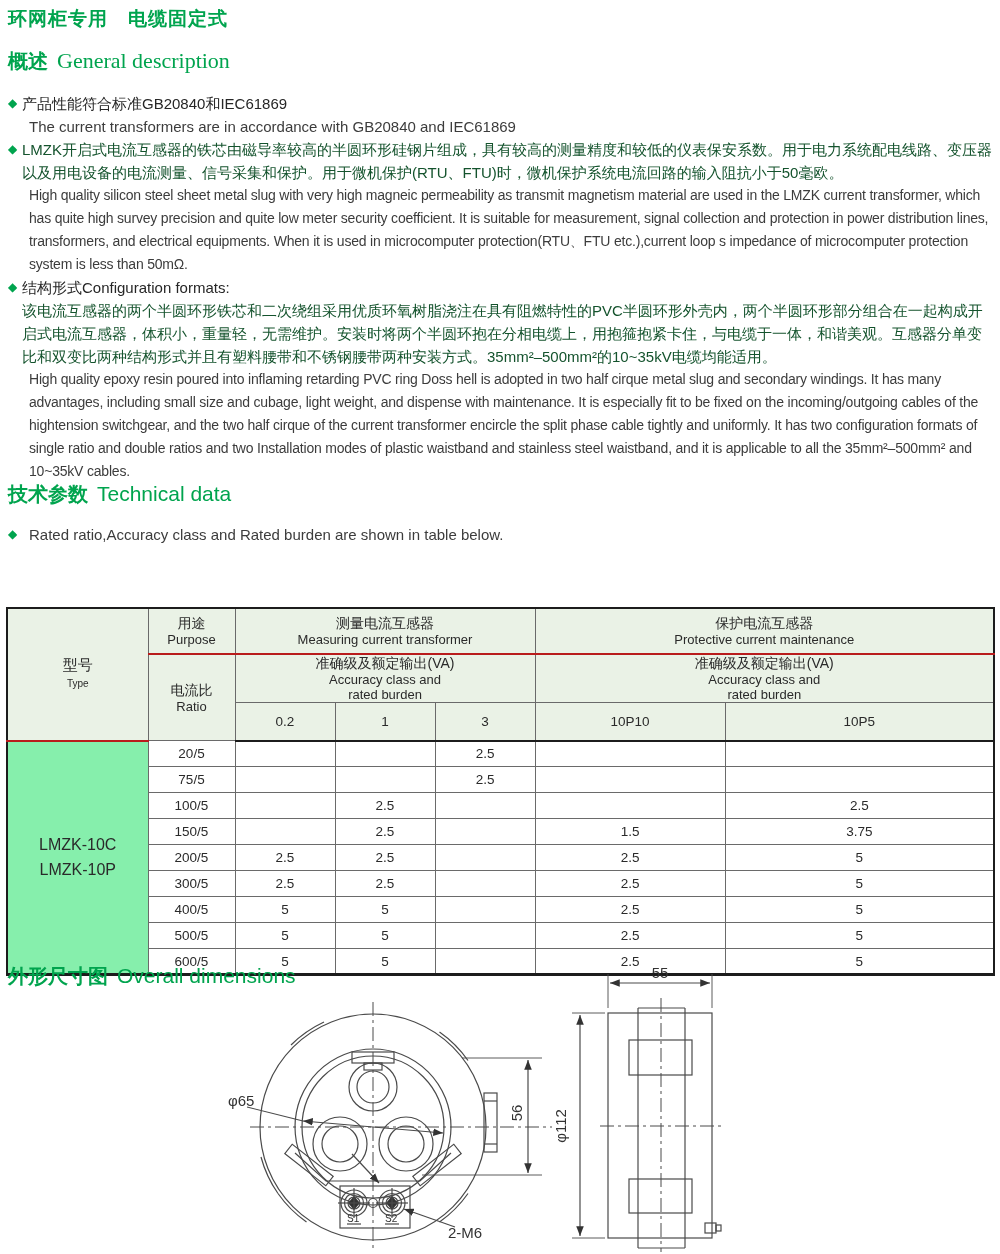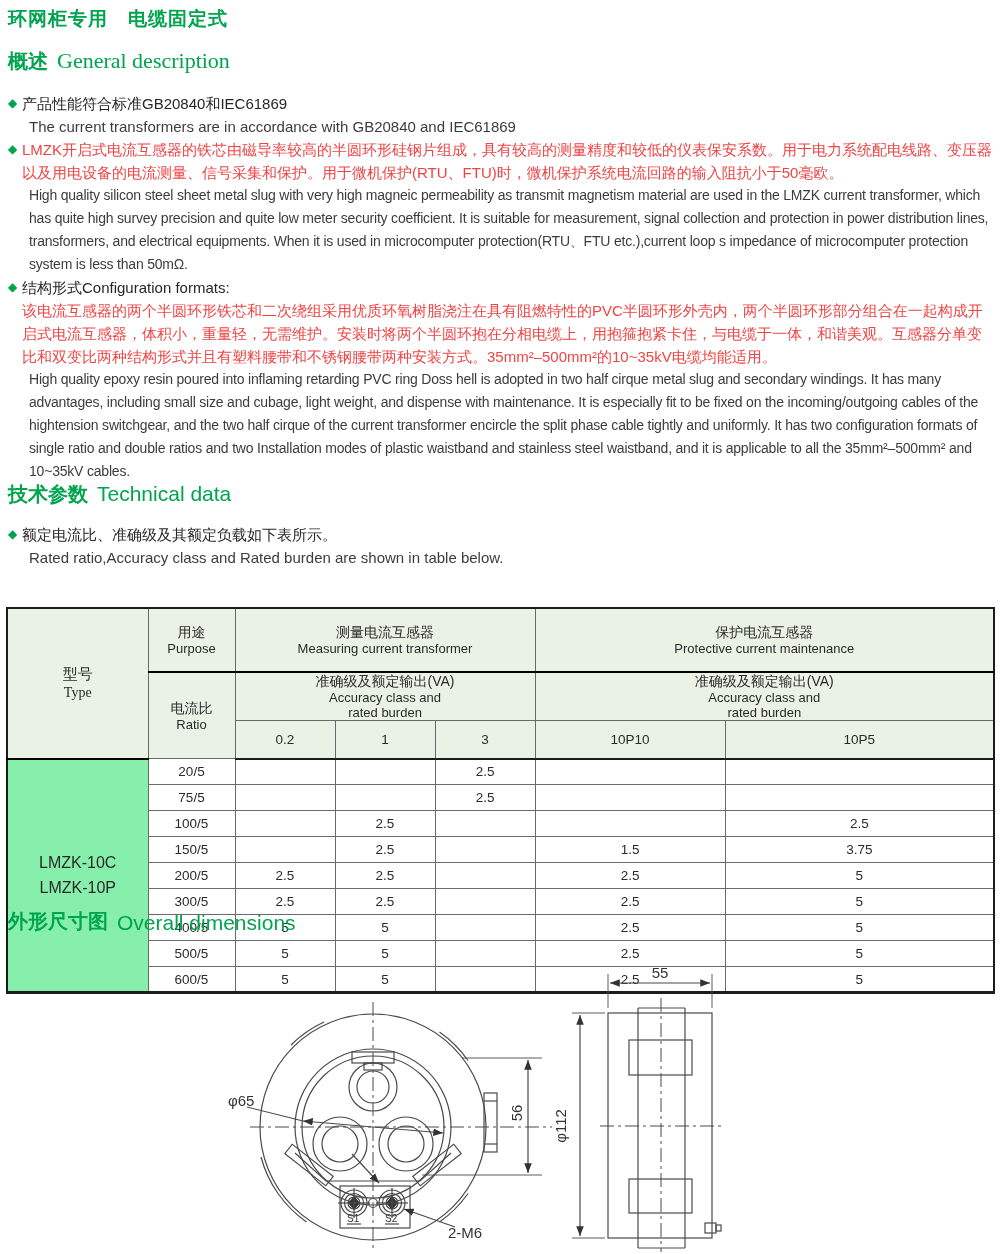--- a/index.html
+++ b/index.html
@@ -14,49 +14,49 @@
 
   
   .sec-head { display:flex; align-items:baseline; gap:9px; }
   .sec-head .zh { font-size:20px; font-weight:bold; color:#00a44e; }
   .sec-head .en { font-size:22px; color:#00a44e; }
   .sec-head .en.serif { font-family:"Liberation Serif", serif; }
   .sec-head .en.sans { font-family:"Liberation Sans", sans-serif; font-size:21px; }
 
   .h-general   { left:8px; top:48px; }
   .h-technical { left:8px; top:481px; }
-  .h-dim       { left:8px; top:908px; z-index:2;align-items:flex-end; }
+  .h-dim       { left:8px; top:963px; z-index:2; }
 
   
   .general-content { left:8px; top:92px; width:985px; }
   .tech-note { left:8px; top:523px; width:985px; }
   .item { position:relative; padding-left:14px; }
   .bullet { position:absolute; left:0; top:4px; font-size:12px; color:#00a44e; }
   .zh-line { font-size:15px; line-height:23px; color:#262626; }
   .en-line { font-size:15px; line-height:23px; color:#3c3c3c; padding-left:7px; }
   .en-para { font-size:14px; line-height:23px; letter-spacing:-0.2px; color:#3c3c3c; padding-left:7px; }
-  .zh-para { font-size:15px; line-height:23px; color:#ef4444; }
+  .zh-para { font-size:15px; line-height:23px; color:#14532d; }
 
   
   .tbl-wrap { left:6px; top:607px; width:987px; }
   table { width:987px; border-collapse:collapse; table-layout:fixed;
           border:2px solid #1c1c1c; border-bottom:3px solid #1c1c1c; }
   td { border:1px solid #6a6a6a; text-align:center; vertical-align:middle;
        font-size:13.5px; color:#2a2a2a; padding:0 2px; }
   td.hd { background:#eaf2e6; }
-  tr.h1 td { height:64px; border-bottom:2px solid #000000; }
+  tr.h1 td { height:46px; border-bottom:2px solid #b91c1c; }
   tr.h2 td { height:42px; }
   tr.h3 td { height:38px; border-bottom:2px solid #1c1c1c; }
   tr.body-row td { height:26px; }
   .hd .c-zh { font-size:14px; line-height:17px; }
   .hd .c-en { font-size:13px; line-height:15px; }
   .acc div { line-height:13.5px; }
   .type-cell { background:#eaf2e6;margin-top:14px; }
   .type-cell .c-zh { font-size:15px; line-height:20px; }
-  .type-cell .c-en { font-size:14px; line-height:18px;font-family:Liberation Serif, serif; }
+  .type-cell .c-en { font-size:10px; line-height:18px; }
   td.type-val { background:#86efac; font-size:16px; }
   td.type-val div { line-height:25px; }
 
   
   .drawings { left:0; top:960px; width:1000px; height:294px; z-index:1; }
   svg text { font-family:"Liberation Sans", sans-serif; fill:#333; }
 </style>
 </head>
 <body>
 
@@ -88,21 +88,20 @@
     </div>
   </div>
 
   <div class="abs sec-head h-technical">
     <span class="zh">技术参数</span>
     <span class="en sans">Technical data</span>
   </div>
 
   <div class="abs tech-note item">
     <span class="bullet">◆</span>
-    <div class="zh-line">额定电流比、准确级及其额定负载如下表所示。</div>
     <div class="en-line">Rated ratio,Accuracy class and Rated burden are shown in table below.</div>
   </div>
 
   <div class="abs tbl-wrap">
     <table>
       <colgroup>
         <col style="width:141px">
           <col style="width:87px">
           <col style="width:100px">
         <col style="width:100px">

